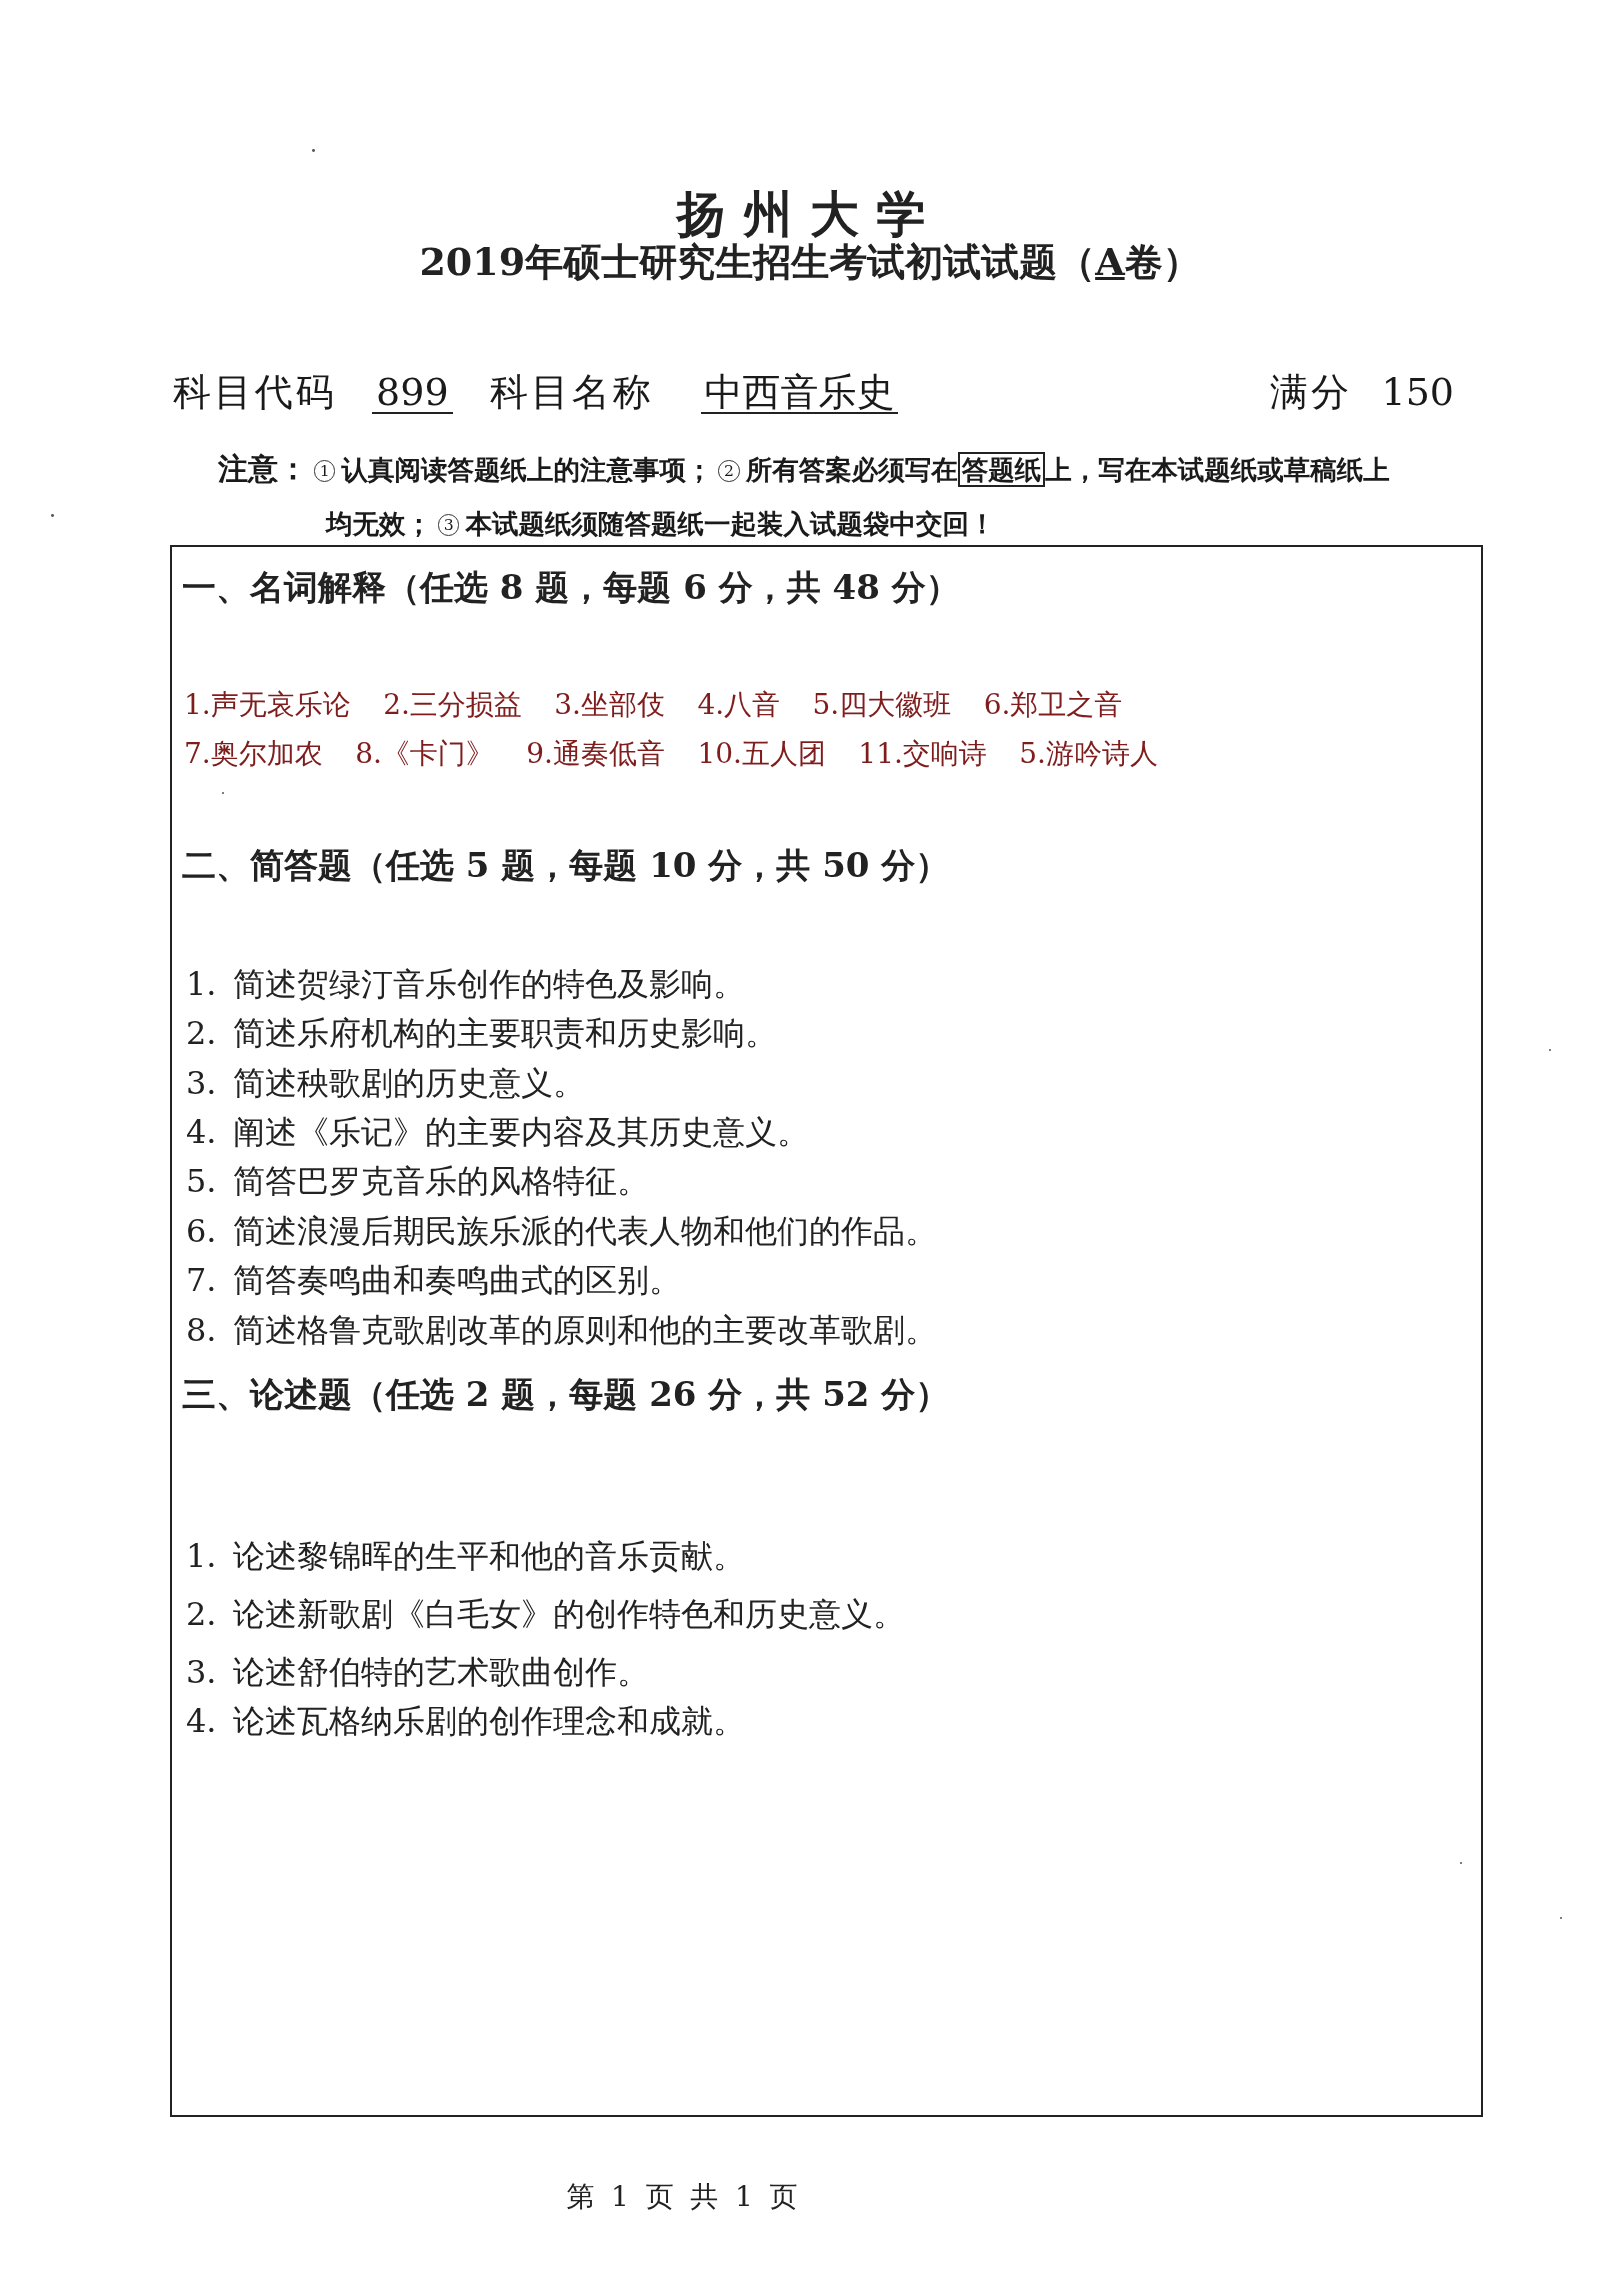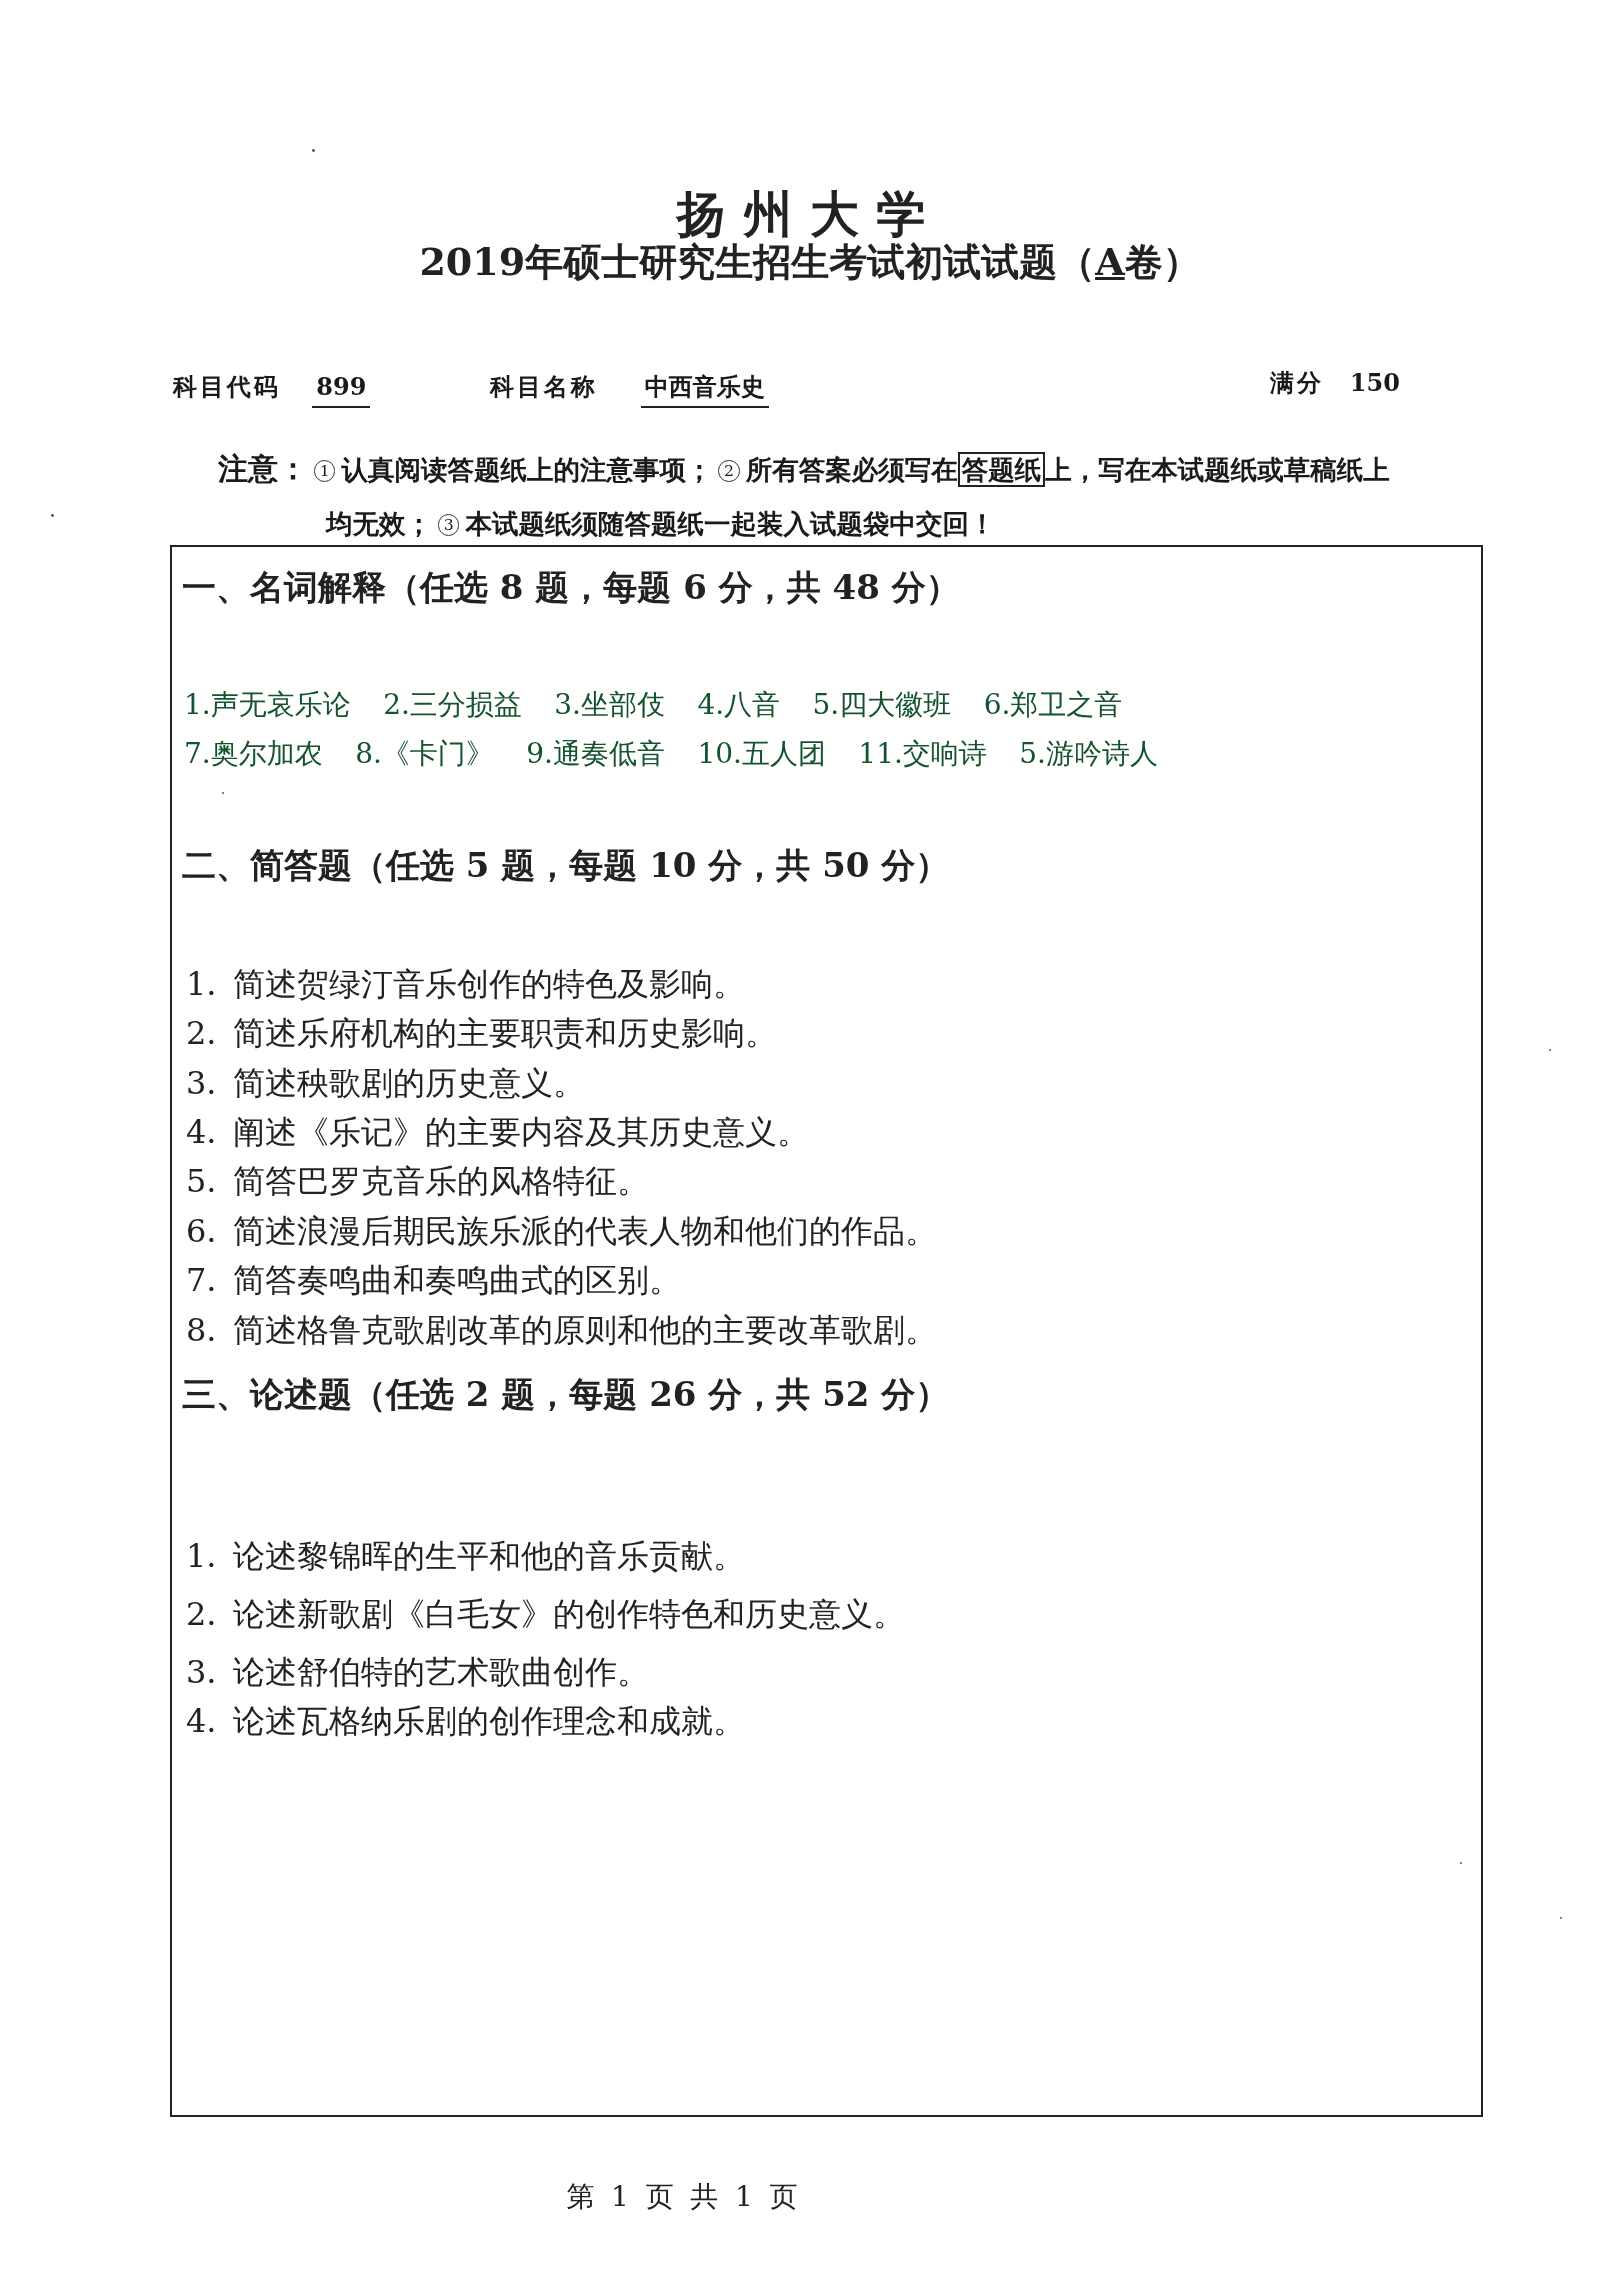--- a/index.html
+++ b/index.html
@@ -27,21 +27,21 @@
     }
     .exam-title {
       left: 0; width: 1620px; top: 237px;
       text-align: center;
       font-size: 38px;
       font-weight: bold;
       color: #222;
     }
     .exam-title .u { text-decoration: underline; }
 
-    .meta-row { top: 367px; font-size: 24px; font-weight: bold; }
+    .meta-row { top: 367px; font-size: 38px; font-weight: normal; }
     .meta-label { letter-spacing: 2.9px; }
     .meta-value {
       display: inline-block;
       border-bottom: 2px solid #222;
       padding: 0 3.9px;
       line-height: 39px;
     }
 
     .notice1 { left: 218px; top: 449px; font-size: 26.5px; font-weight: bold; }
     .notice2 { left: 326px; top: 506px; font-size: 26.5px; font-weight: bold; }
@@ -69,21 +69,21 @@
       box-sizing: border-box;
     }
 
     .section-heading {
       font-size: 34px;
       font-weight: bold;
       color: #222;
     }
     .term-row {
       font-size: 28px;
-      color: #14532d;
+      color: #7f1d1d;
     }
     .term { display: inline-block; margin-right: 23.5px; }
     .q-item {
       font-size: 32px;
       color: #222;
     }
     .q-num { display: inline-block; width: 47px; }
 
     .footer {
       left: 0; width: 1364px; top: 2178px;

